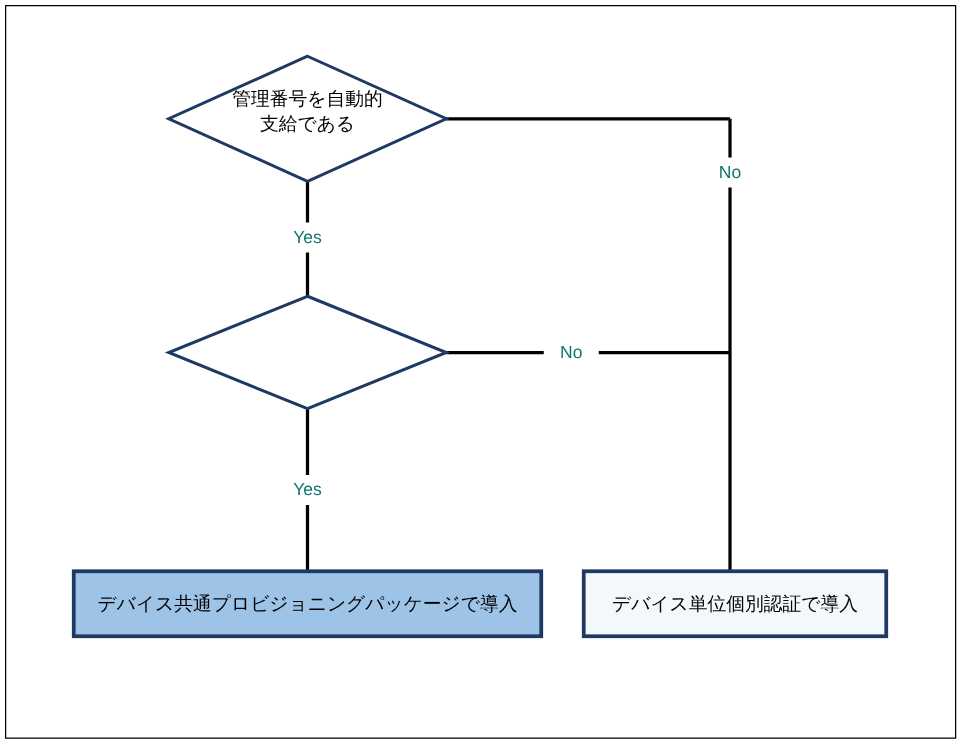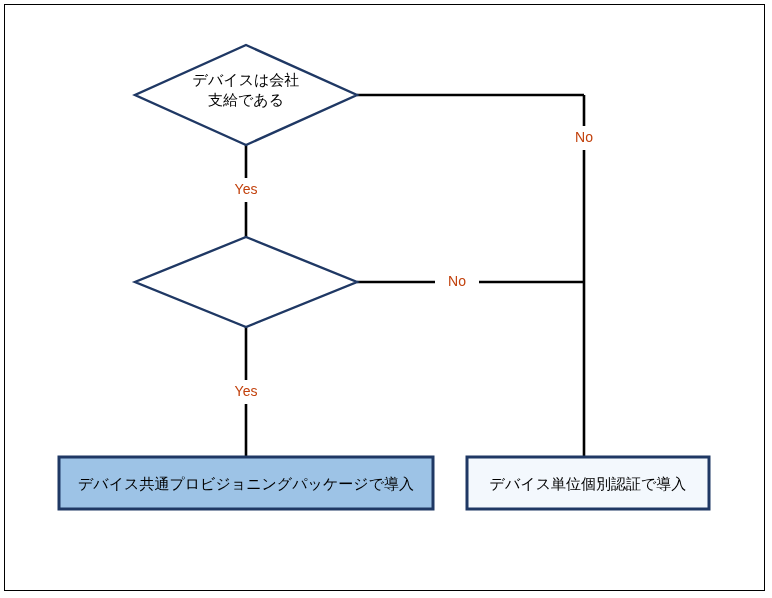--- a/index.html
+++ b/index.html
@@ -44,21 +44,21 @@
   }
   .diamond-label {
     font-size: 15px;
   }
   .box-label {
     font-size: 15px;
   }
   .edge-label {
     position: absolute;
     font-size: 14px;
-    color: #c2410c;
+    color: #0f766e;
     background: #ffffff;
     text-align: center;
     line-height: 1;
   }
   .note-ref {
     color: #2E75B6;
   }
 </style>
 </head>
 <body>
@@ -88,21 +88,21 @@
 
     <polygon points="246,45 357,95 246,145 135,95" fill="#FFFFFF" stroke="#1F3864" stroke-width="2.4"></polygon>
 
     <polygon points="246,237 357,282 246,327 135,282" fill="#FFFFFF" stroke="#1F3864" stroke-width="2.4"></polygon>
 
     <rect x="59" y="457" width="374" height="52" fill="#9DC3E6" stroke="#1F3864" stroke-width="3"></rect>
 
     <rect x="467" y="457" width="242" height="52" fill="#F3F8FD" stroke="#1F3864" stroke-width="3"></rect>
   </svg>
 
-  <div class="node-label diamond-label" style="left:126px; top:70px; width:240px;"><span>デバイスは会社</span><br><span>支給である</span></div>
+  <div class="node-label diamond-label" style="left:126px; top:70px; width:240px;"><span>管理番号を自動的</span><br><span>支給である</span></div>
 
 
   <div class="node-label box-label" style="left:59px; top:474px; width:374px;">デバイス共通プロビジョニングパッケージで導入</div>
 
   <div class="node-label box-label" style="left:467px; top:474px; width:242px;">デバイス単位個別認証で導入</div>
 
   <div class="edge-label" style="left:221px; top:182px; width:50px;">Yes</div>
 
   <div class="edge-label" style="left:562px; top:130px; width:44px;">No</div>
 

